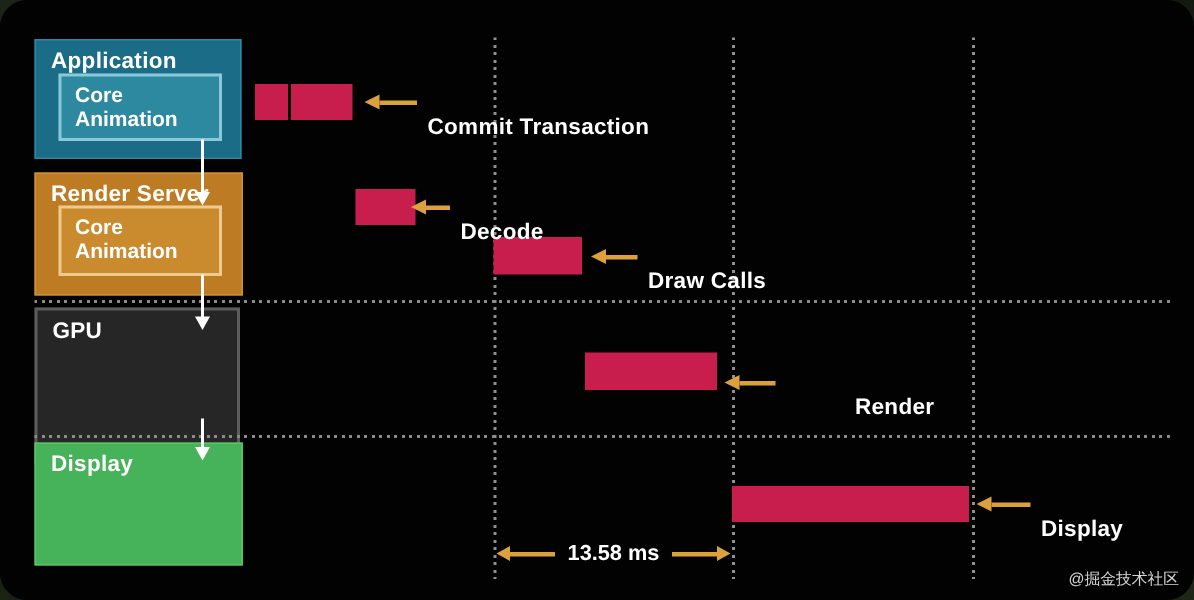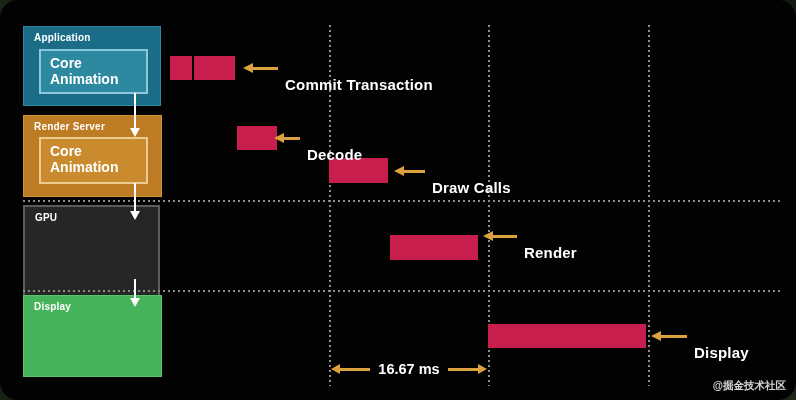--- a/index.html
+++ b/index.html
@@ -11,21 +11,21 @@
       radial-gradient(circle at 100% 4%, #141c10 0%, rgba(10,12,8,0) 8%),
       radial-gradient(circle at 0% 100%, #1a2414 0%, rgba(10,12,8,0) 10%),
       radial-gradient(circle at 100% 100%, #1e2818 0%, rgba(10,12,8,0) 12%),
       #0a0c08;
   }
   .stage{
     position:absolute;left:0;top:0;width:796px;height:400px;
     background:#020202;border-radius:18px;overflow:hidden;
   }
   .lane{position:absolute;box-sizing:border-box;color:#fff;}
-  .lane .lane-label{position:absolute;left:10px;top:5px;font-size:10px;font-weight:700;letter-spacing:.2px;}
+  .lane .lane-label{position:absolute;left:10px;top:5px;font-size:15px;font-weight:700;letter-spacing:.2px;}
   .innerbox{position:absolute;box-sizing:border-box;color:#fff;}
   .innerbox .inner-label{position:absolute;left:9px;top:4px;font-size:14px;font-weight:700;}
   .lane-app{left:23px;top:26px;width:138px;height:80px;background:#1b6c86;border:1px solid #2d87a0;}
   .inner-app{left:15px;top:22px;width:109px;height:45px;background:#2d89a0;border:2px solid #8ac8da;}
   .lane-rs{left:23px;top:115px;width:139px;height:82px;background:#bd7b24;border:1px solid #cf9138;}
   .inner-rs{left:15px;top:21px;width:109px;height:47px;background:#ca8a2e;border:2px solid #ecca90;}
   .lane-gpu{left:23px;top:205px;width:137px;height:104px;background:#262626;border:2px solid #5c5c5c;}
   .lane-disp{left:23px;top:295px;width:139px;height:82px;background:#46b259;border:1px solid #58c26a;}
 
   .varrow{position:absolute;width:2px;background:#fff;left:134px;z-index:4;}
@@ -44,21 +44,21 @@
   .gold-line::before{content:'';position:absolute;left:-10px;top:-4px;
     border-right:10px solid #dca13c;border-top:5.5px solid transparent;border-bottom:5.5px solid transparent;}
   .ann-label{color:#fff;font-size:15px;font-weight:700;margin-left:7px;white-space:nowrap;letter-spacing:.2px;margin-top:32px;}
 
   .interval{position:absolute;left:331px;top:361px;width:156px;height:16px;display:flex;align-items:center;z-index:5;}
   .interval .head-left{border-right:9px solid #dca13c;border-top:5px solid transparent;border-bottom:5px solid transparent;width:0;height:0;}
   .interval .head-right{border-left:9px solid #dca13c;border-top:5px solid transparent;border-bottom:5px solid transparent;width:0;height:0;}
   .interval .seg{flex:1;height:3px;background:#dca13c;}
   .interval .interval-label{color:#fff;font-size:14.5px;font-weight:700;padding:0 8px;white-space:nowrap;}
 
-  .watermark{position:absolute;right:10px;bottom:7px;color:#ececec;font-size:10.5px;font-weight:700;opacity:.9;z-index:6;margin-top:24px;}
+  .watermark{position:absolute;right:10px;bottom:7px;color:#ececec;font-size:10.5px;font-weight:400;opacity:.9;z-index:6;margin-top:24px;}
 </style>
 </head>
 <body>
 
 <div class="stage">
 
   <div class="vline" style="left:329px;"></div>
   <div class="vline" style="left:488px;"></div>
   <div class="vline" style="left:648px;"></div>
   <div class="hline" style="top:200px;"></div>
@@ -102,32 +102,32 @@
     <span class="ann-label">Commit Transaction</span>
   </div>
   <div class="ann" style="left:284px;top:130px;">
     <span class="gold-line" style="width:16px;"></span>
     <span class="ann-label">Decode</span>
   </div>
   <div class="ann" style="left:404px;top:163px;">
     <span class="gold-line" style="width:21px;"></span>
     <span class="ann-label">Draw Calls</span>
   </div>
-  <div class="ann" style="left:493px;top:228px;">
+  <div class="ann" style="left:493px;top:247px;gap:46px;">
     <span class="gold-line" style="width:24px;"></span>
     <span class="ann-label">Render</span>
   </div>
   <div class="ann" style="left:661px;top:328px;">
     <span class="gold-line" style="width:26px;"></span>
     <span class="ann-label">Display</span>
   </div>
 
   <div class="interval">
     <span class="head-left"></span>
     <span class="seg"></span>
-    <span class="interval-label">16.67 ms</span>
+    <span class="interval-label">13.58 ms</span>
     <span class="seg"></span>
     <span class="head-right"></span>
   </div>
 
   <div class="watermark">@掘金技术社区</div>
 
 </div>
 
 </body></html>

